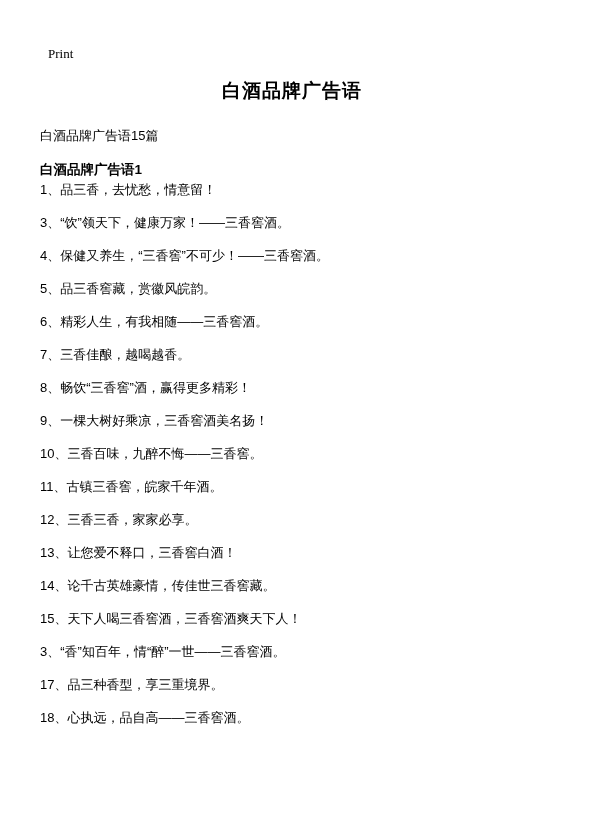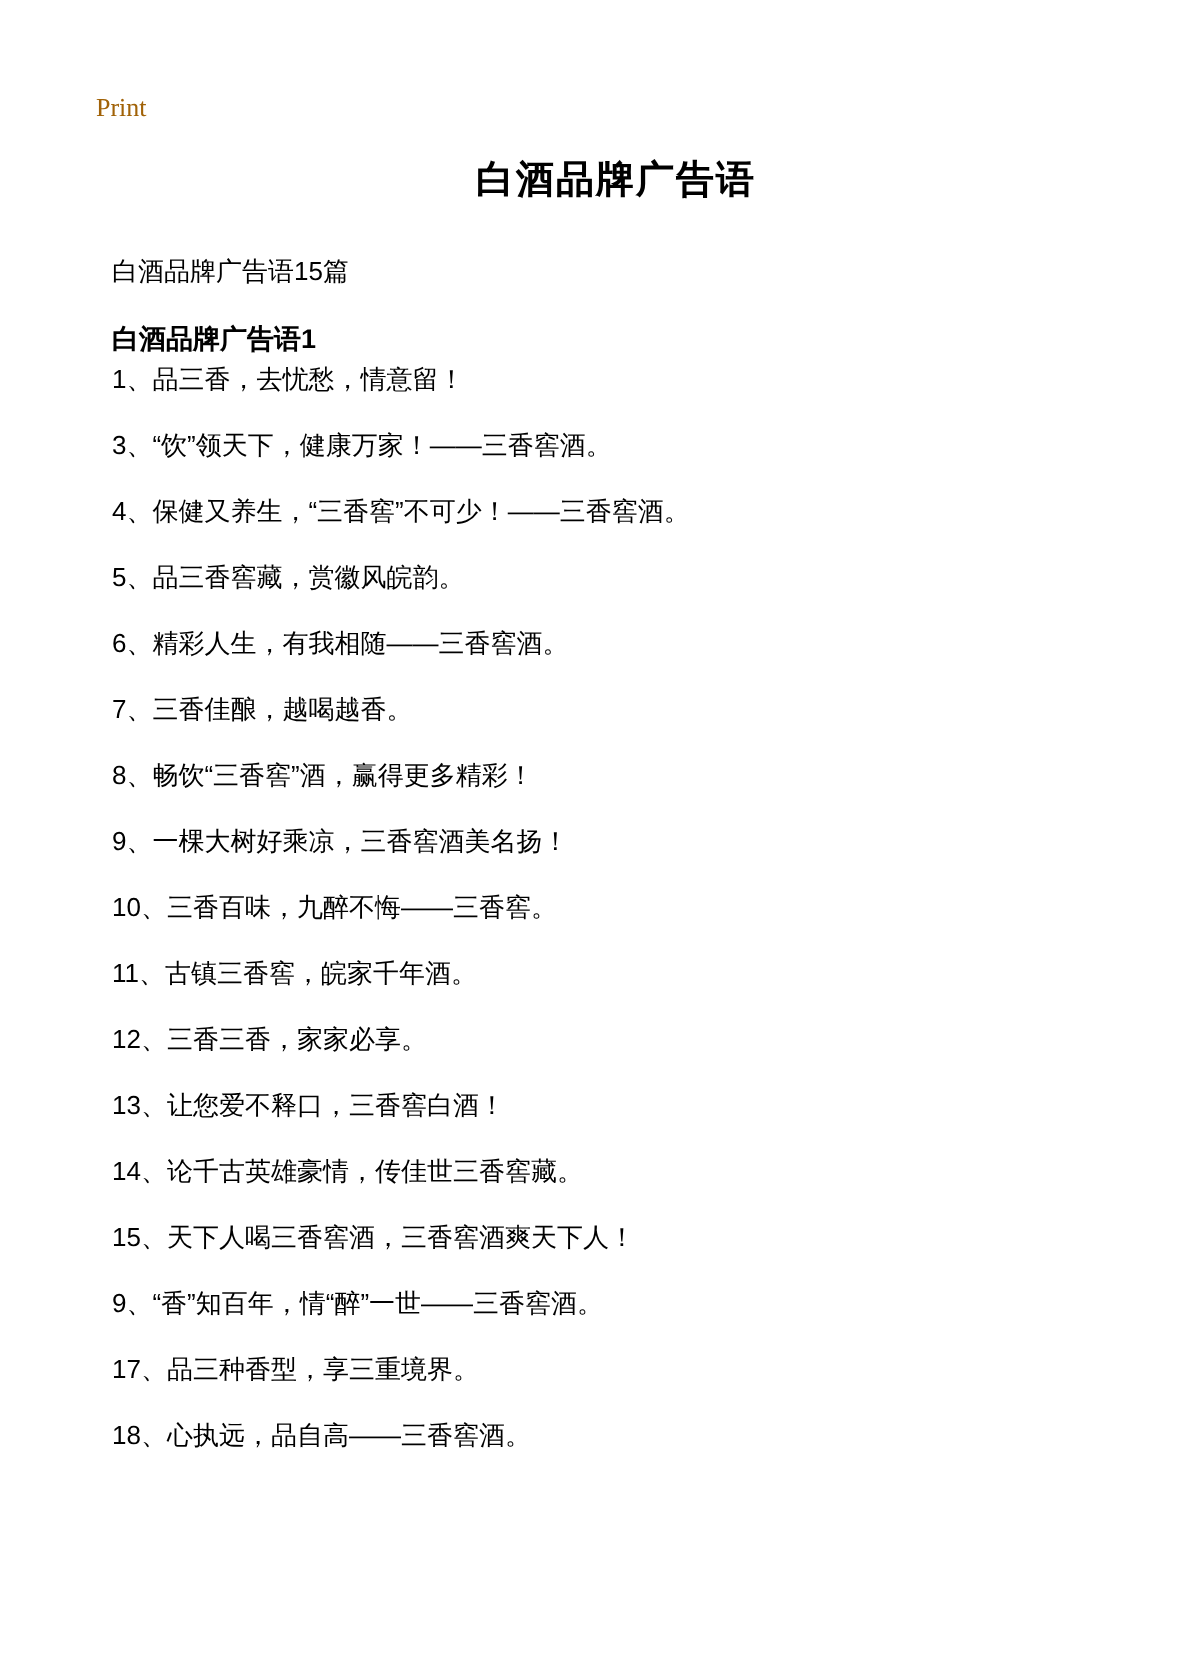--- a/index.html
+++ b/index.html
@@ -21,27 +21,27 @@
     box-sizing: border-box;
     padding: 0;
   }
   .print-link {
     position: absolute;
     left: 48px;
     top: 46px;
     font-family: "Liberation Serif", serif;
     font-size: 13px;
     line-height: 16px;
-    color: #a16207;
+    color: #000000;
     text-decoration: none;
     cursor: pointer;
   }
   .content {
     position: absolute;
-    left: 56px;
+    left: 40px;
     top: 78px;
     width: 504px;
   }
   .doc-title {
     font-family: "Liberation Sans", sans-serif;
     font-weight: bold;
     font-size: 19px;
     line-height: 26px;
     text-align: center;
     margin: 0 0 22px 0;
@@ -87,18 +87,18 @@
     <p class="line">6、精彩人生，有我相随——三香窖酒。</p>
     <p class="line">7、三香佳酿，越喝越香。</p>
     <p class="line">8、畅饮“三香窖”酒，赢得更多精彩！</p>
     <p class="line">9、一棵大树好乘凉，三香窖酒美名扬！</p>
     <p class="line">10、三香百味，九醉不悔——三香窖。</p>
     <p class="line">11、古镇三香窖，皖家千年酒。</p>
     <p class="line">12、三香三香，家家必享。</p>
     <p class="line">13、让您爱不释口，三香窖白酒！</p>
     <p class="line">14、论千古英雄豪情，传佳世三香窖藏。</p>
     <p class="line">15、天下人喝三香窖酒，三香窖酒爽天下人！</p>
-    <p class="line">9、“香”知百年，情“醉”一世——三香窖酒。</p>
+    <p class="line">3、“香”知百年，情“醉”一世——三香窖酒。</p>
     <p class="line">17、品三种香型，享三重境界。</p>
     <p class="line">18、心执远，品自高——三香窖酒。</p>
   </div>
 
 </div>
 
 </body></html>

